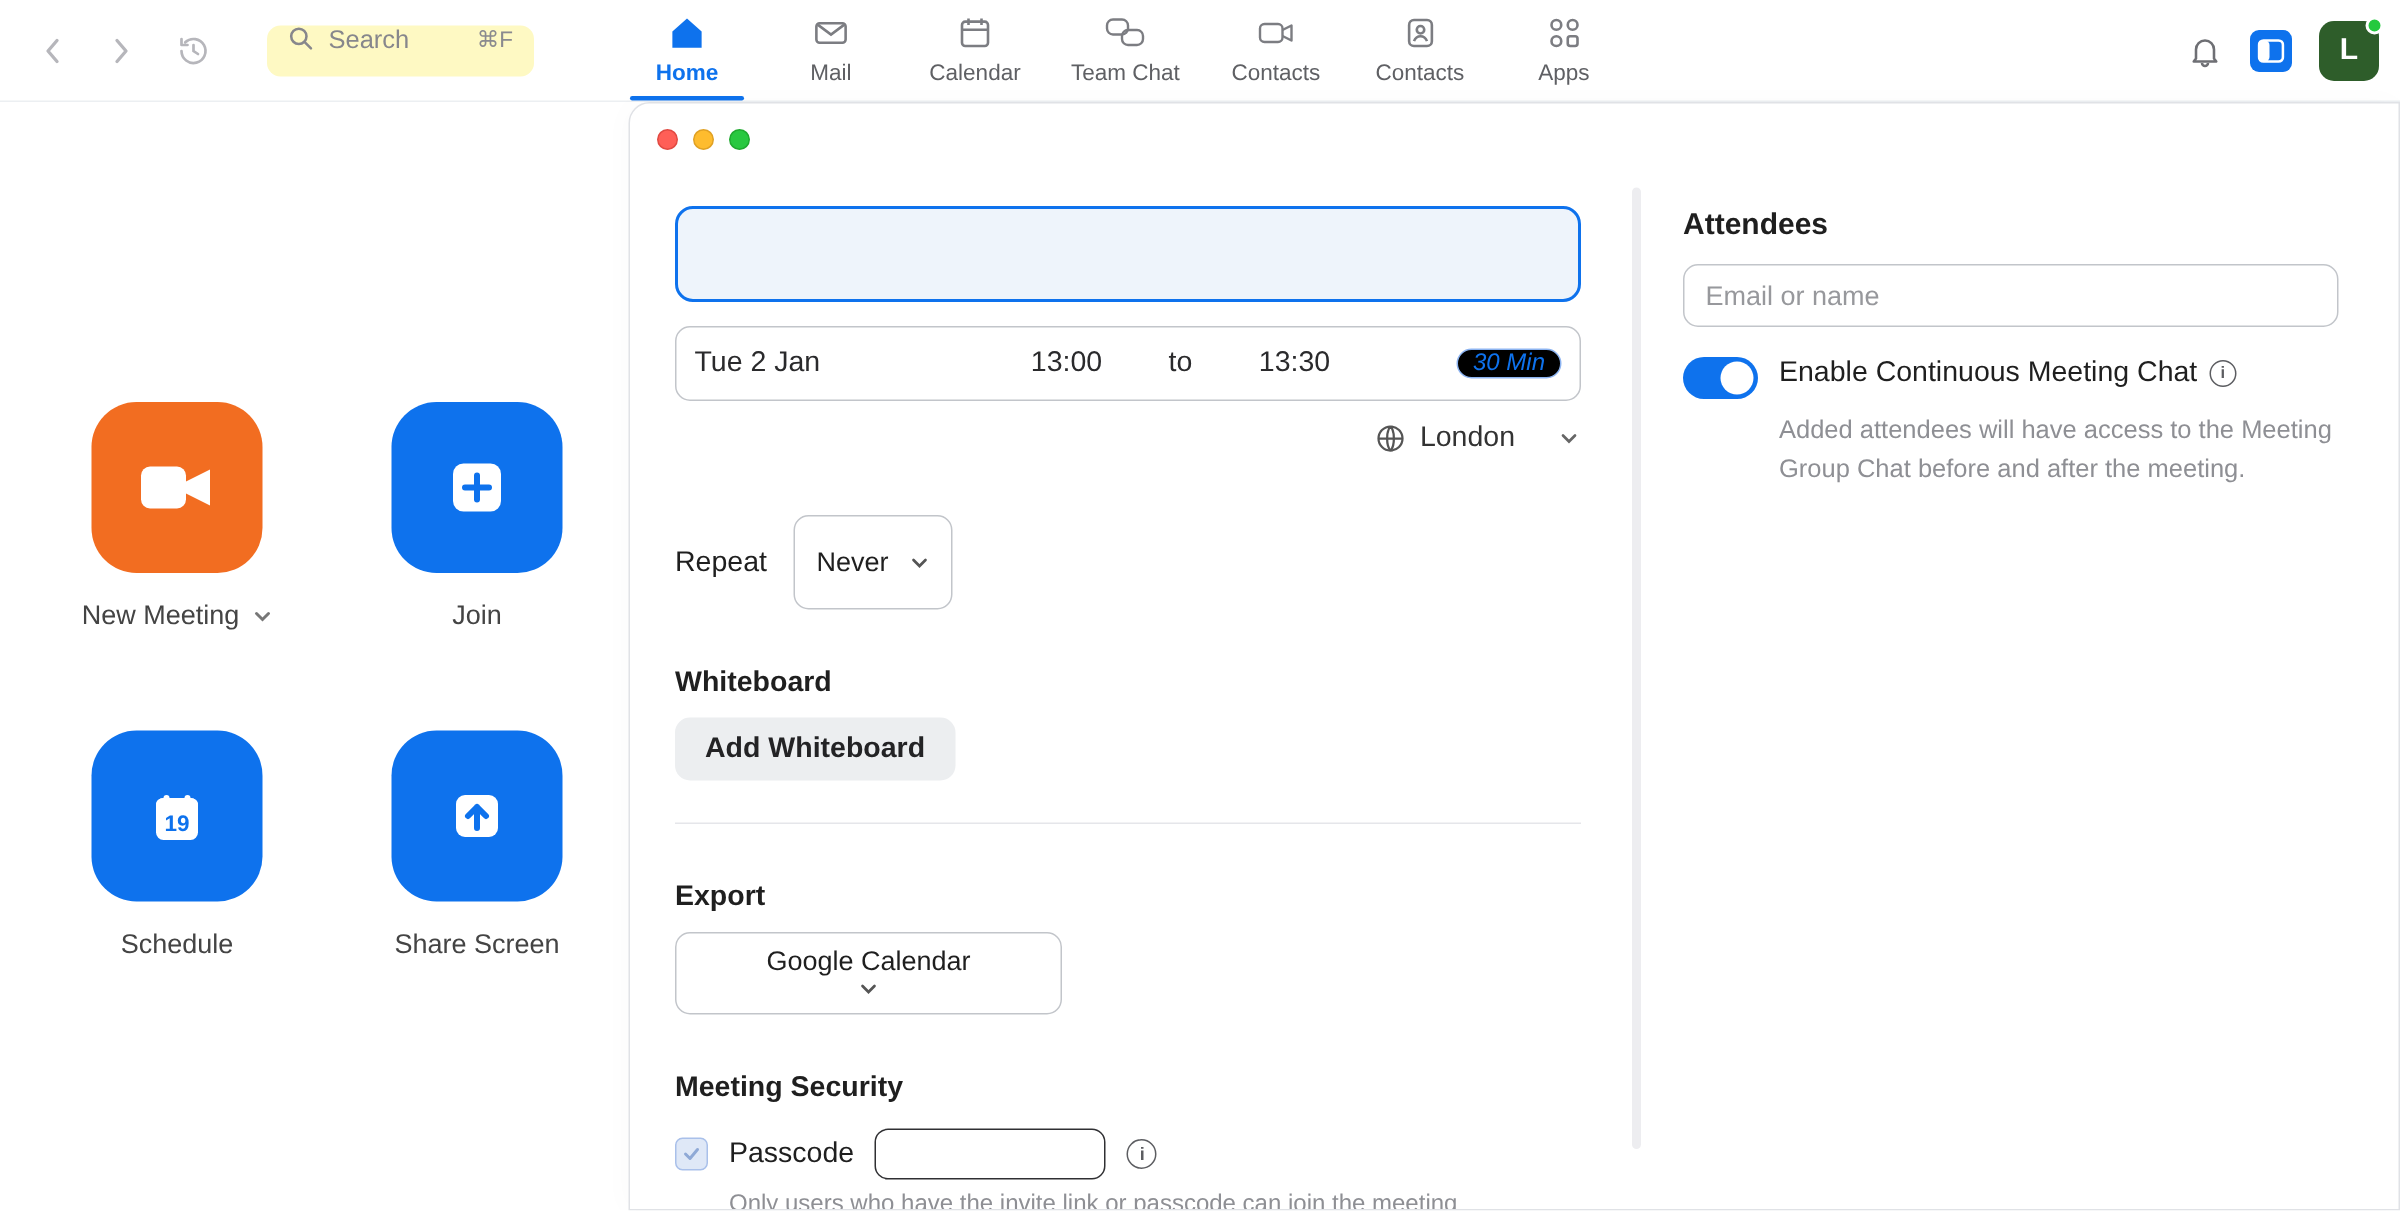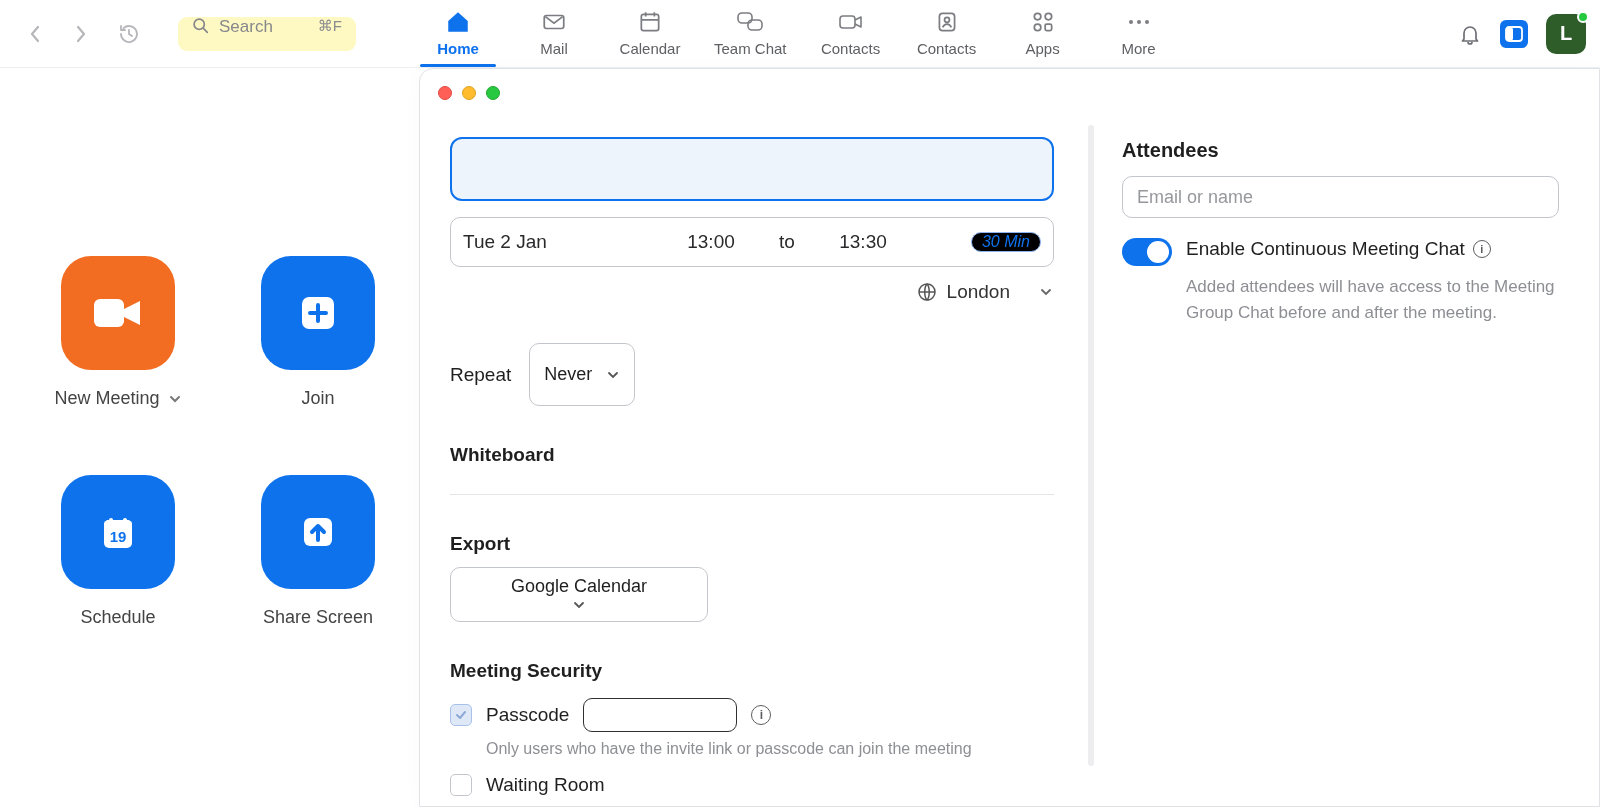--- a/index.html
+++ b/index.html
@@ -29,21 +29,21 @@
   .tab.active .tlabel{color:var(--blue);font-weight:600;}
   .tab.active{position:relative;}
   .tab.active::after{content:"";position:absolute;bottom:0;left:10px;right:10px;height:3px;background:var(--blue);border-radius:2px;}
   .topbar-right{margin-left:auto;display:flex;align-items:center;gap:18px;}
   .bell-icon{width:24px;height:24px;color:#6e6f74;}
   .docs-icon{width:28px;height:28px;border-radius:6px;background:var(--blue);display:flex;align-items:center;justify-content:center;}
   .avatar{position:relative;width:40px;height:40px;border-radius:10px;background:#2e5d2a;color:#fff;display:flex;align-items:center;justify-content:center;font-size:20px;font-weight:600;}
   .avatar .presence{position:absolute;top:-3px;right:-3px;width:12px;height:12px;border-radius:50%;background:#24c93f;border:2px solid #fff;}
 
   
-  .home-actions{position:absolute;left:18px;top:256px;display:grid;grid-template-columns:200px 200px;grid-template-rows:auto auto;row-gap:66px;column-gap:0;}
+  .home-actions{position:absolute;left:18px;top:268px;display:grid;grid-template-columns:200px 200px;grid-template-rows:auto auto;row-gap:66px;column-gap:0;}
   .action{display:flex;flex-direction:column;align-items:center;gap:18px;cursor:pointer;}
   .tile{width:114px;height:114px;border-radius:30px;display:flex;align-items:center;justify-content:center;}
   .tile.orange{background:var(--orange);}
   .tile.blue{background:var(--blue);}
   .action-label{font-size:18px;color:#444;display:flex;align-items:center;gap:8px;}
   .chev-down{width:14px;height:14px;color:#777;}
 
   
   .dialog{position:absolute;left:419px;top:68px;right:0;bottom:0;background:#fff;border:1px solid #e0e2e6;border-top-left-radius:14px;display:flex;flex-direction:column;box-shadow:-2px 0 20px rgba(0,0,0,0.02);}
   .dialog-titlebar{height:48px;display:flex;align-items:center;padding:0 18px;gap:10px;}
@@ -184,30 +184,20 @@
       <span class="ticon">
           <svg width="26" height="26" viewBox="0 0 24 24">
             <circle cx="7" cy="7" r="3" stroke="currentColor" stroke-width="1.6" fill="none"></circle>
             <circle cx="17" cy="7" r="3" stroke="currentColor" stroke-width="1.6" fill="none"></circle>
             <circle cx="7" cy="17" r="3" stroke="currentColor" stroke-width="1.6" fill="none"></circle>
             <rect x="14" y="14" width="6" height="6" rx="1.5" stroke="currentColor" stroke-width="1.6" fill="none"></rect>
           </svg>
         </span>
       <span class="tlabel">Apps</span>
     </div>
-    <div class="tab">
-      <span class="ticon">
-          <svg width="26" height="8" viewBox="0 0 26 8">
-            <circle cx="5" cy="4" r="2" fill="currentColor"></circle>
-            <circle cx="13" cy="4" r="2" fill="currentColor"></circle>
-            <circle cx="21" cy="4" r="2" fill="currentColor"></circle>
-          </svg>
-        </span>
-      <span class="tlabel">More</span>
-    </div>
   </div>
 
   <div class="topbar-right">
     <div class="bell-icon">
       <svg width="24" height="24" viewBox="0 0 24 24">
           <path d="M6 17V11a6 6 0 1 1 12 0v6l1.5 2h-15L6 17z M10 20a2 2 0 0 0 4 0" stroke="currentColor" stroke-width="1.7" fill="none" stroke-linejoin="round"></path>
         </svg>
     </div>
     <div class="docs-icon">
       <svg width="18" height="18" viewBox="0 0 18 18">
@@ -318,20 +308,23 @@
         <span class="form-label-inline">Repeat</span>
         <div class="select-small">
           <span>Never</span>
           <svg width="14" height="14" viewBox="0 0 14 14">
               <path d="M3 5l4 4 4-4" stroke="#555" stroke-width="1.8" fill="none" stroke-linecap="round"></path>
             </svg>
         </div>
       </div>
 
       <div class="section-title">Whiteboard</div>
+      <div class="add-wb-btn">
+        <span>Add Whiteboard</span>
+      </div>
 
       <hr class="rule">
 
       <div class="section-title" style="font-weight:600">Export</div>
       <div class="select-wide">
         <span>Google Calendar</span>
         <svg width="16" height="16" viewBox="0 0 16 16">
             <path d="M4 6l4 4 4-4" stroke="#555" stroke-width="1.8" fill="none" stroke-linecap="round"></path>
           </svg>
       </div>

